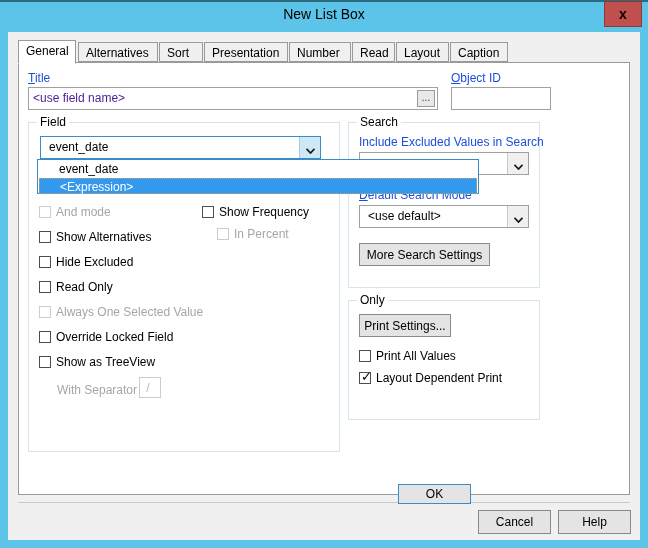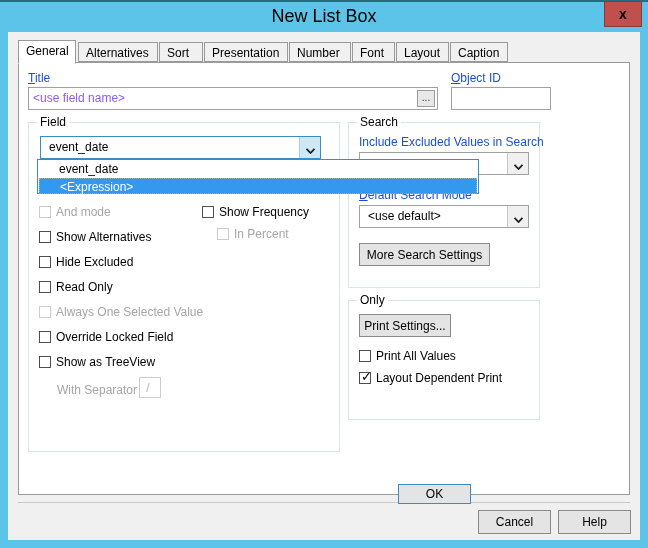--- a/index.html
+++ b/index.html
@@ -23,21 +23,21 @@
     background: #5bc4e8;
   }
   .titlebar-top-edge {
     position: absolute; left:0; top:0; width: 648px; height: 2px;
     background: #2b6b80;
   }
   .title-text {
     position: absolute;
     left: 0; top: 6px; width: 648px;
     text-align: center;
-    font-size: 18px;
+    font-size: 14px;
     color: #000;
     font-family: "Liberation Sans", sans-serif;
   }
   .close-btn {
     position: absolute;
     right: 6px; top: 1px;
     width: 38px; height: 26px;
     background: #c0504d;
     border: 1px solid #8c3a38;
     box-sizing: border-box;
@@ -107,21 +107,21 @@
   .textbox {
     position: absolute;
     background: #ffffff;
     border: 1px solid #a0a0a0;
     box-sizing: border-box;
     font-size: 12px;
     color: #000;
     padding: 2px 4px;
     line-height: 16px;
   }
-  .textbox.placeholder { color: #8b5cf6; }
+  .textbox.placeholder { color: #4c1d95; }
 
   .ellipsis-btn {
     position: absolute;
     width: 18px; height: 17px;
     background: #e8e8e8;
     border: 1px solid #9a9a9a;
     box-sizing: border-box;
     font-size: 10px;
     text-align: center;
     line-height: 13px;
@@ -261,21 +261,21 @@
   </div>
 
   <div class="dialog-body">
 
     <div class="tabstrip">
       <div class="tab active" style="left:0px;width:58px;">General</div>
       <div class="tab" style="left:60px;width:80px;">Alternatives</div>
       <div class="tab" style="left:141px;width:44px;">Sort</div>
       <div class="tab" style="left:186px;width:84px;">Presentation</div>
       <div class="tab" style="left:271px;width:62px;">Number</div>
-      <div class="tab" style="left:334px;width:43px;">Font</div>
+      <div class="tab" style="left:334px;width:43px;">Read</div>
       <div class="tab" style="left:378px;width:53px;">Layout</div>
       <div class="tab" style="left:432px;width:58px;">Caption</div>
     </div>
 
     <div class="tabpanel">
 
       <div class="lbl" style="left:9px; top:8px;"><u>T</u>itle</div>
       <div class="textbox placeholder" style="left:9px; top:24px; width:410px; height:23px;">&lt;use field name&gt;</div>
       <div class="ellipsis-btn" style="left:398px; top:27px;">...</div>
 

